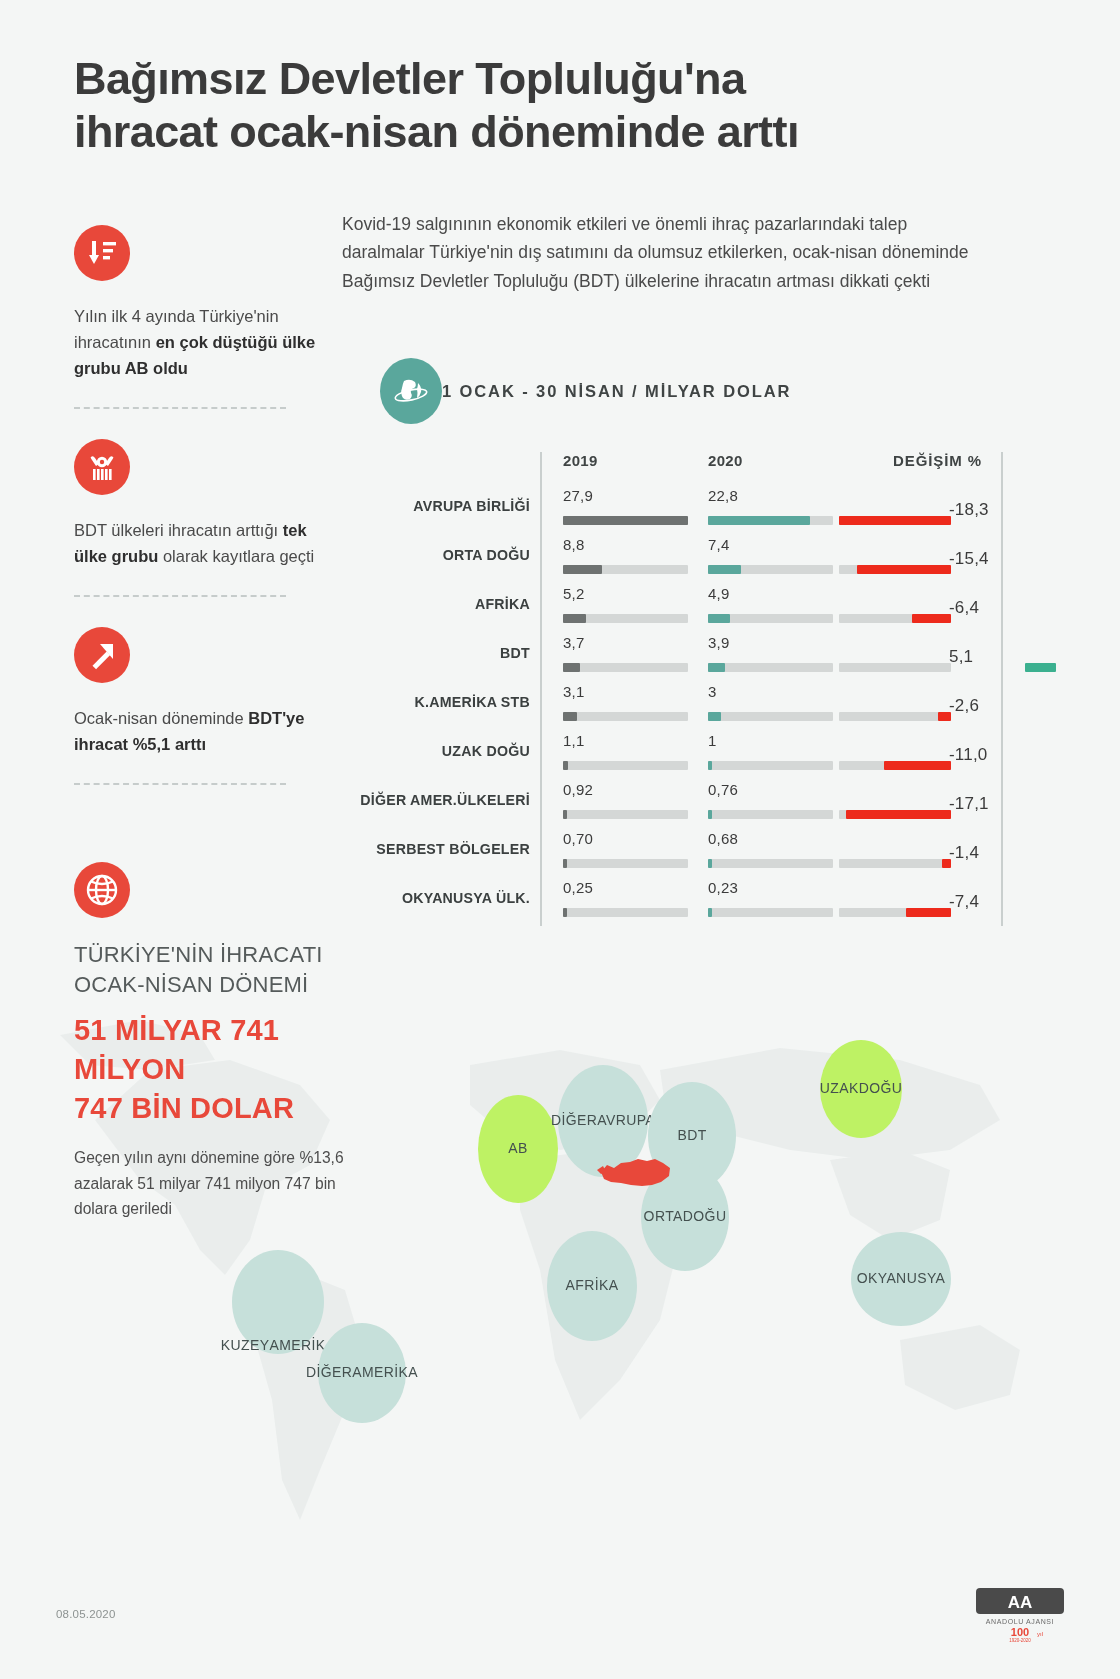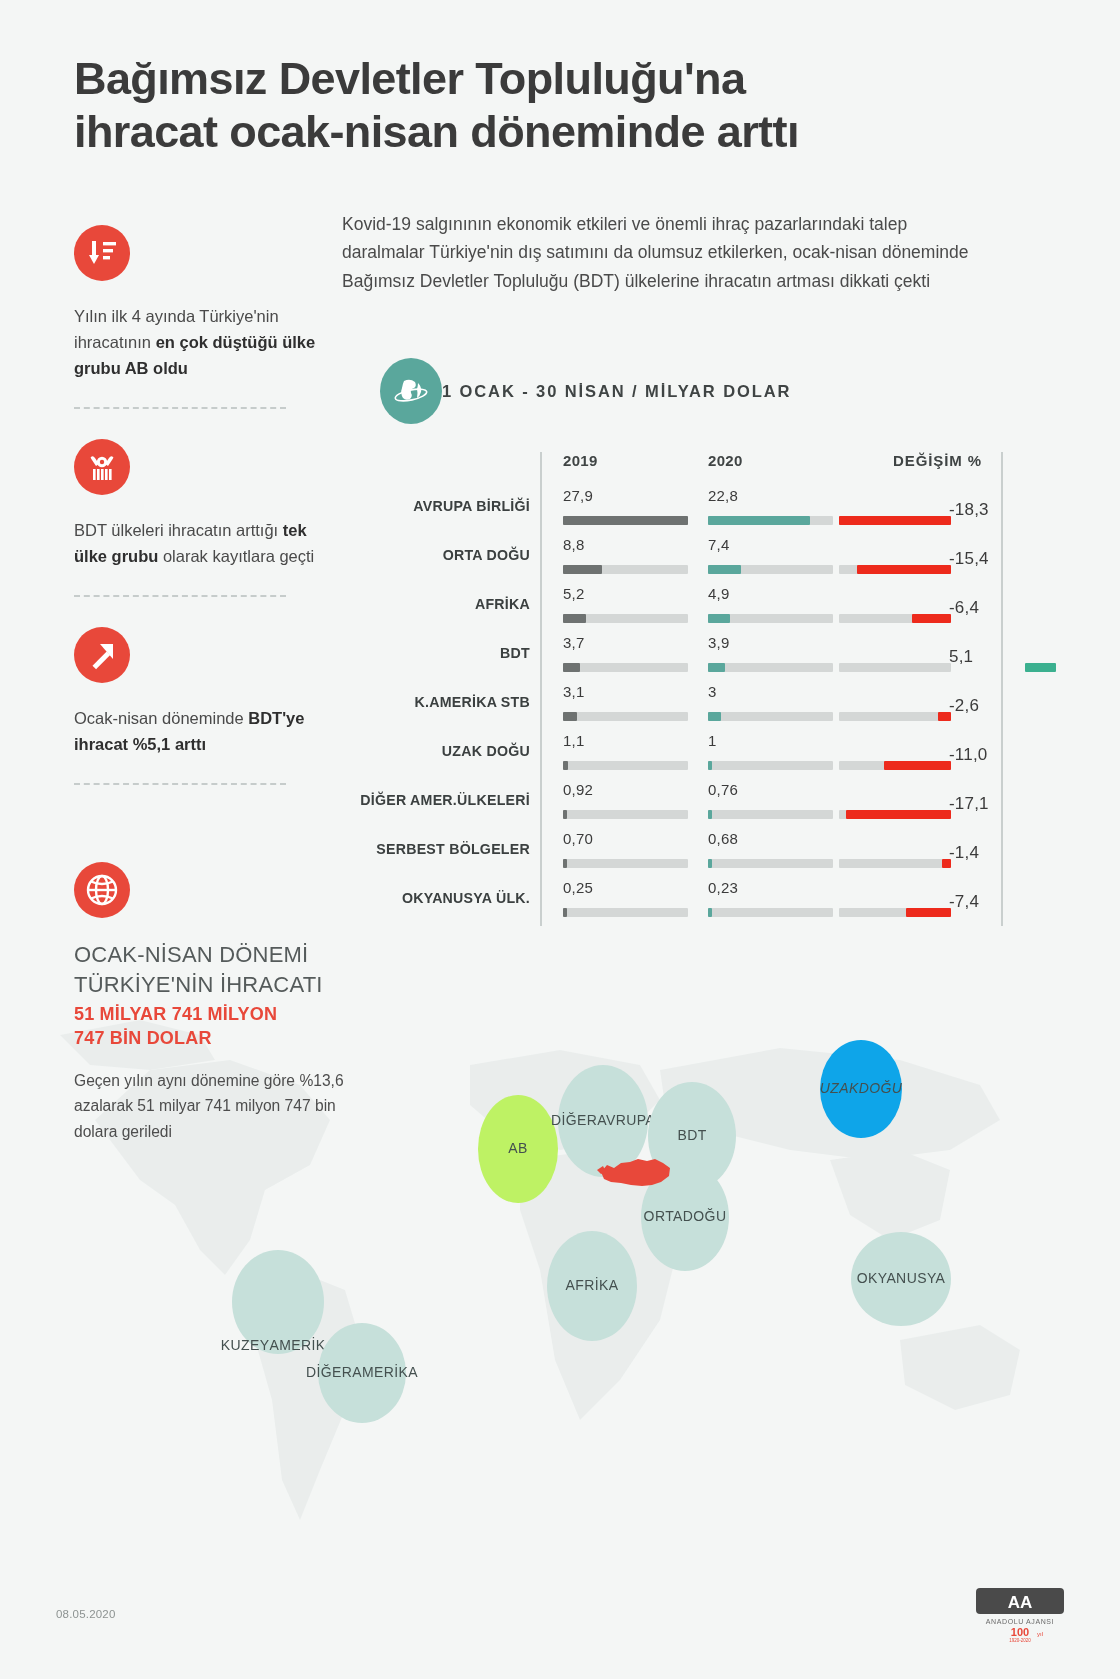--- a/index.html
+++ b/index.html
@@ -53,22 +53,22 @@
     width: 212px; height: 0;
   }
   
   .totals { position: absolute; left: 74px; top: 862px; width: 300px; }
   .totals-head {
     margin-top: 22px;
     font-size: 22px; line-height: 1.36; color: #555b5b;
     letter-spacing: .2px;
   }
   .totals-big {
-    margin-top: 2px;
-    font-size: 18px; line-height: 1.34; font-weight: bold;
+    margin-top: 11px;
+    font-size: 29px; line-height: 1.34; font-weight: bold;
     color: #e8483a; letter-spacing: .2px;
   }
   .totals-sub {
     margin-top: 18px;
     font-size: 15.6px; line-height: 1.62; color: #4d4d4d;
   }
   
   .chart { position: absolute; left: 380px; top: 358px; width: 630px; }
   .chart-head { display: flex; align-items: center; }
   .globe-badge {
@@ -248,22 +248,22 @@
         <g fill="none" stroke="#ffffff" stroke-width="2.4">
           <circle cx="17" cy="17" r="14"></circle>
           <ellipse cx="17" cy="17" rx="6" ry="14"></ellipse>
           <line x1="3" y1="17" x2="31" y2="17"></line>
           <path d="M6 8.5 q11 5 22 0"></path>
           <path d="M6 25.5 q11 -5 22 0"></path>
         </g>
       </svg>
     </div>
     <div class="totals-head">
+      <div>TÜRKİYE'NİN İHRACATI</div>
       <div>OCAK-NİSAN DÖNEMİ</div>
-      <div>TÜRKİYE'NİN İHRACATI</div>
     </div>
     <div class="totals-big">
       <div>51 MİLYAR 741 MİLYON</div>
       <div>747 BİN DOLAR</div>
     </div>
     <div class="totals-sub">Geçen yılın aynı dönemine göre %13,6 azalarak 51 milyar 741 milyon 747 bin dolara geriledi</div>
   </div>
 
   <div class="chart">
     <div class="chart-head">
@@ -446,21 +446,21 @@
         <span>AB</span>
       </div>
       <div class="bubble" style="left: 558px; top: 1065px; width: 90px; height: 112px; background: rgb(198, 224, 218);">
         <span>DİĞER</span>
         <br>
         <span>AVRUPA</span>
       </div>
       <div class="bubble" style="left: 648px; top: 1082px; width: 88px; height: 108px; background: rgb(198, 224, 218);">
         <span>BDT</span>
       </div>
-      <div class="bubble" style="left: 820px; top: 1040px; width: 82px; height: 98px; background: #0ea5e9; font-style: italic;">
+      <div class="bubble" style="left: 820px; top: 1040px; width: 82px; height: 98px; background: #bef264;">
         <span>UZAK</span>
         <br>
         <span>DOĞU</span>
       </div>
       <div class="bubble" style="left: 641px; top: 1163px; width: 88px; height: 108px; background: rgb(198, 224, 218);">
         <span>ORTA</span>
         <br>
         <span>DOĞU</span>
       </div>
       <div class="bubble" style="left: 547px; top: 1231px; width: 90px; height: 110px; background: rgb(198, 224, 218);">

